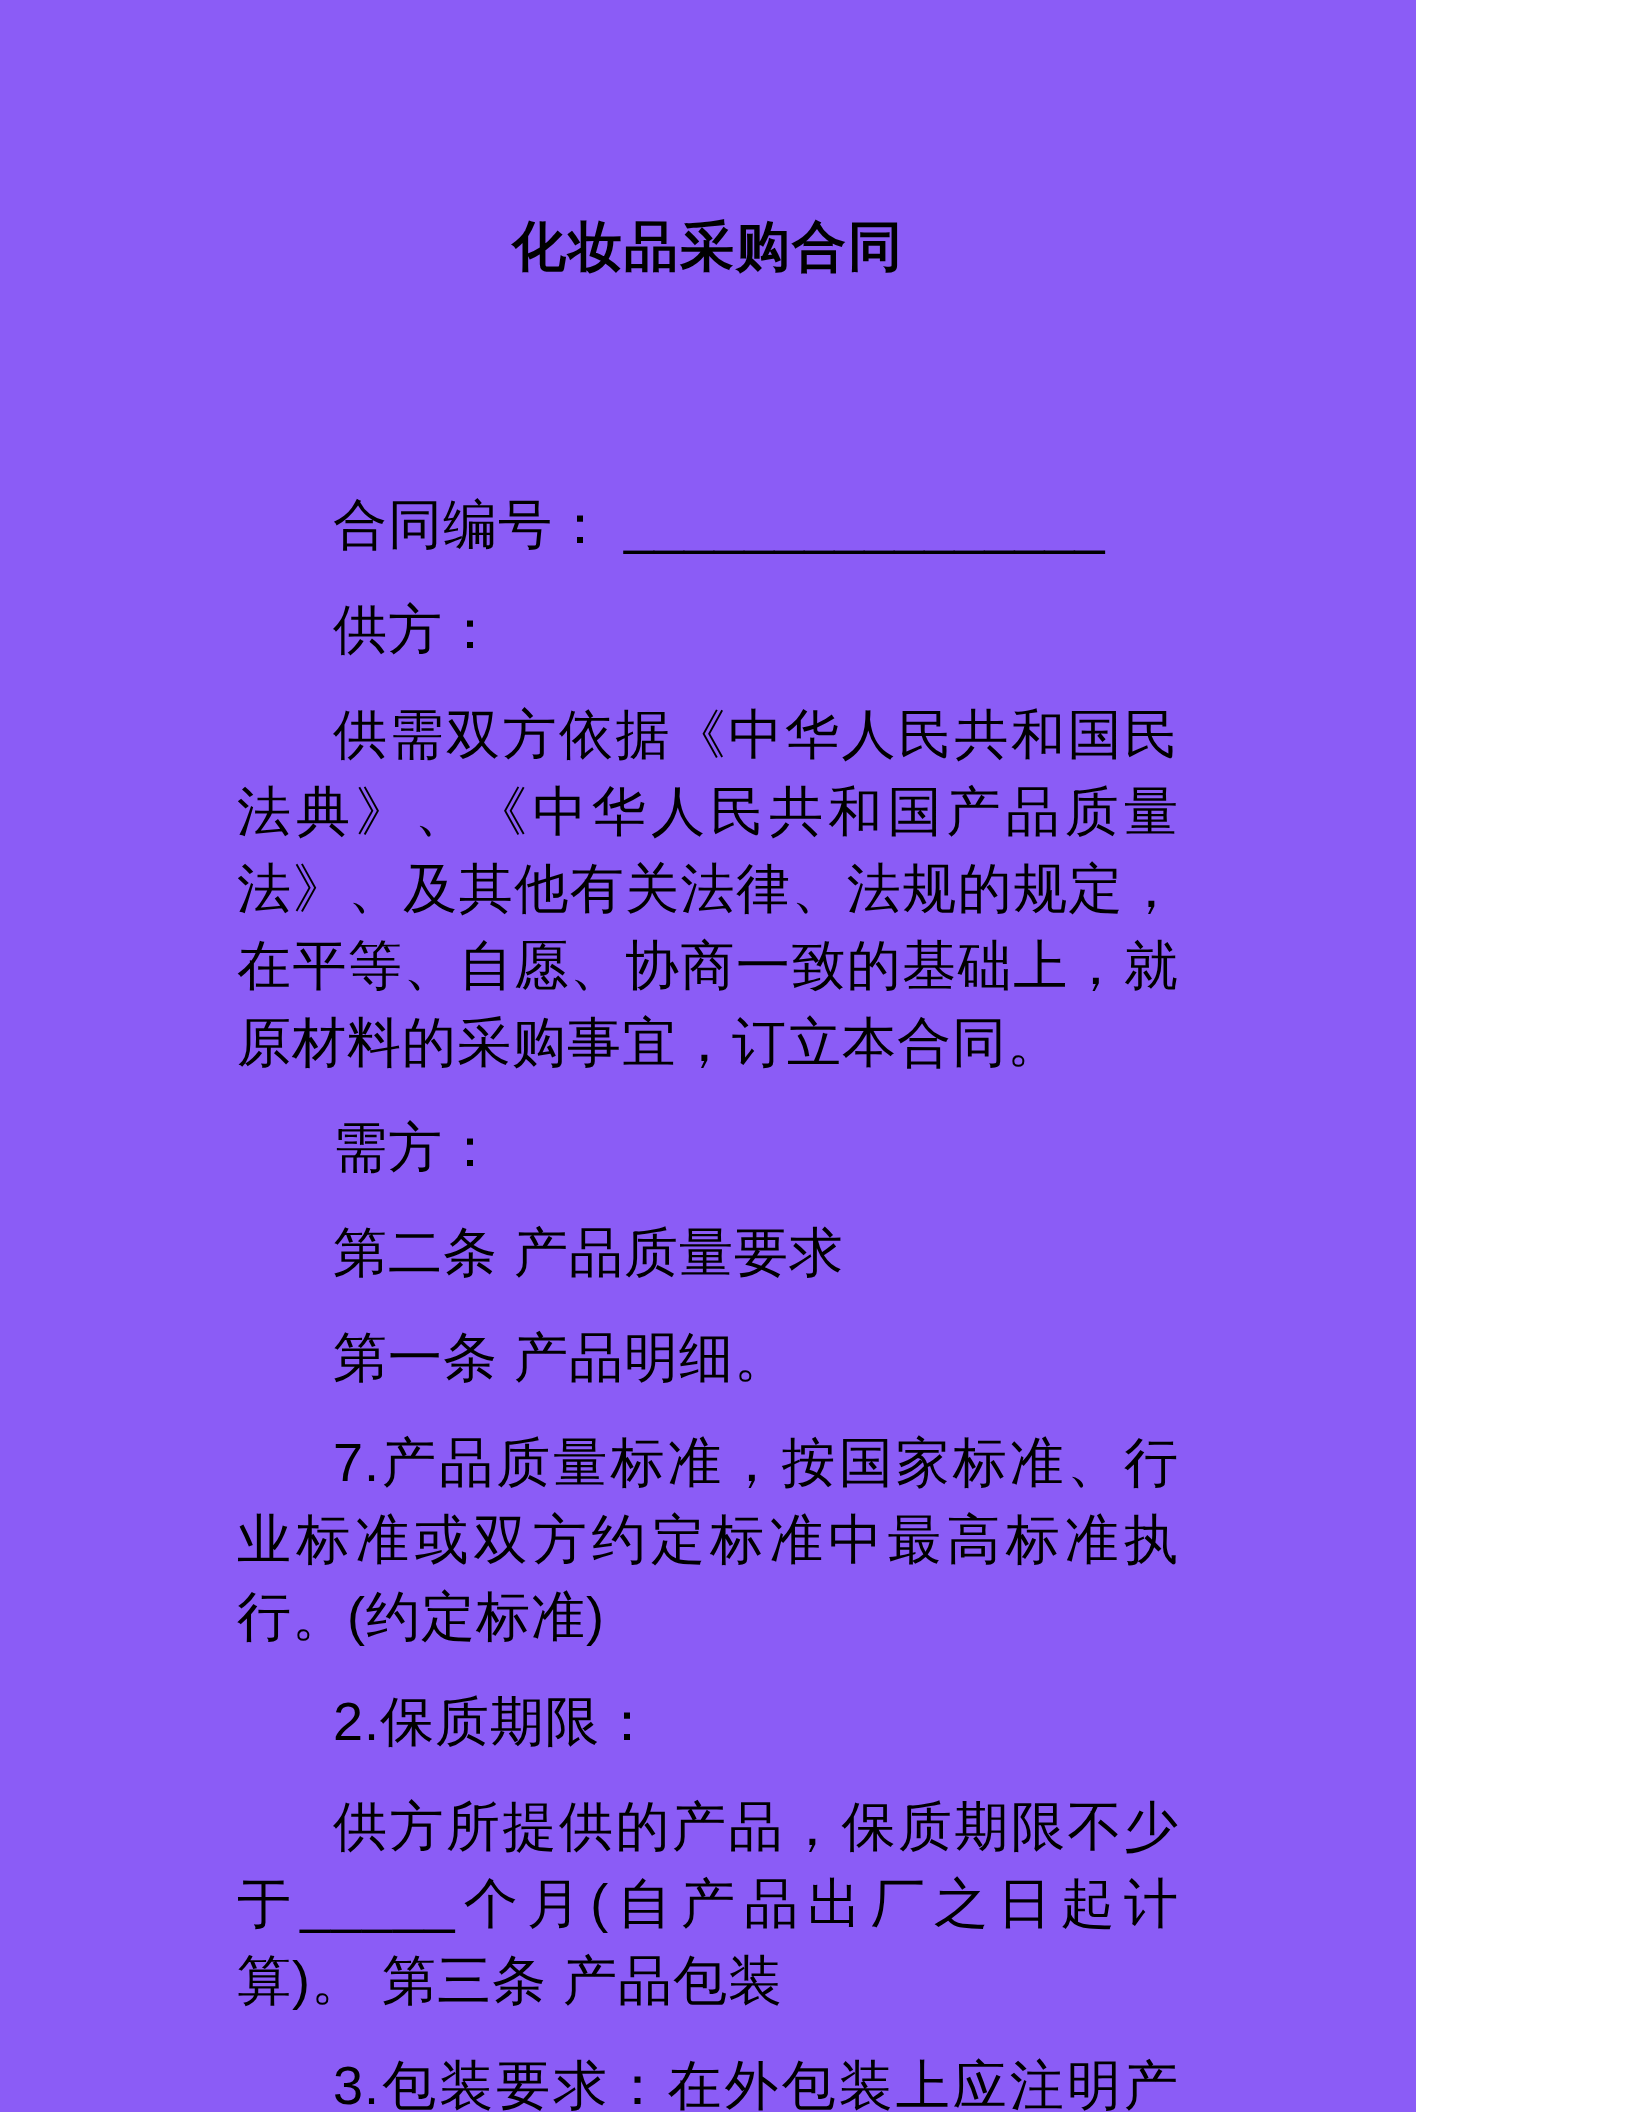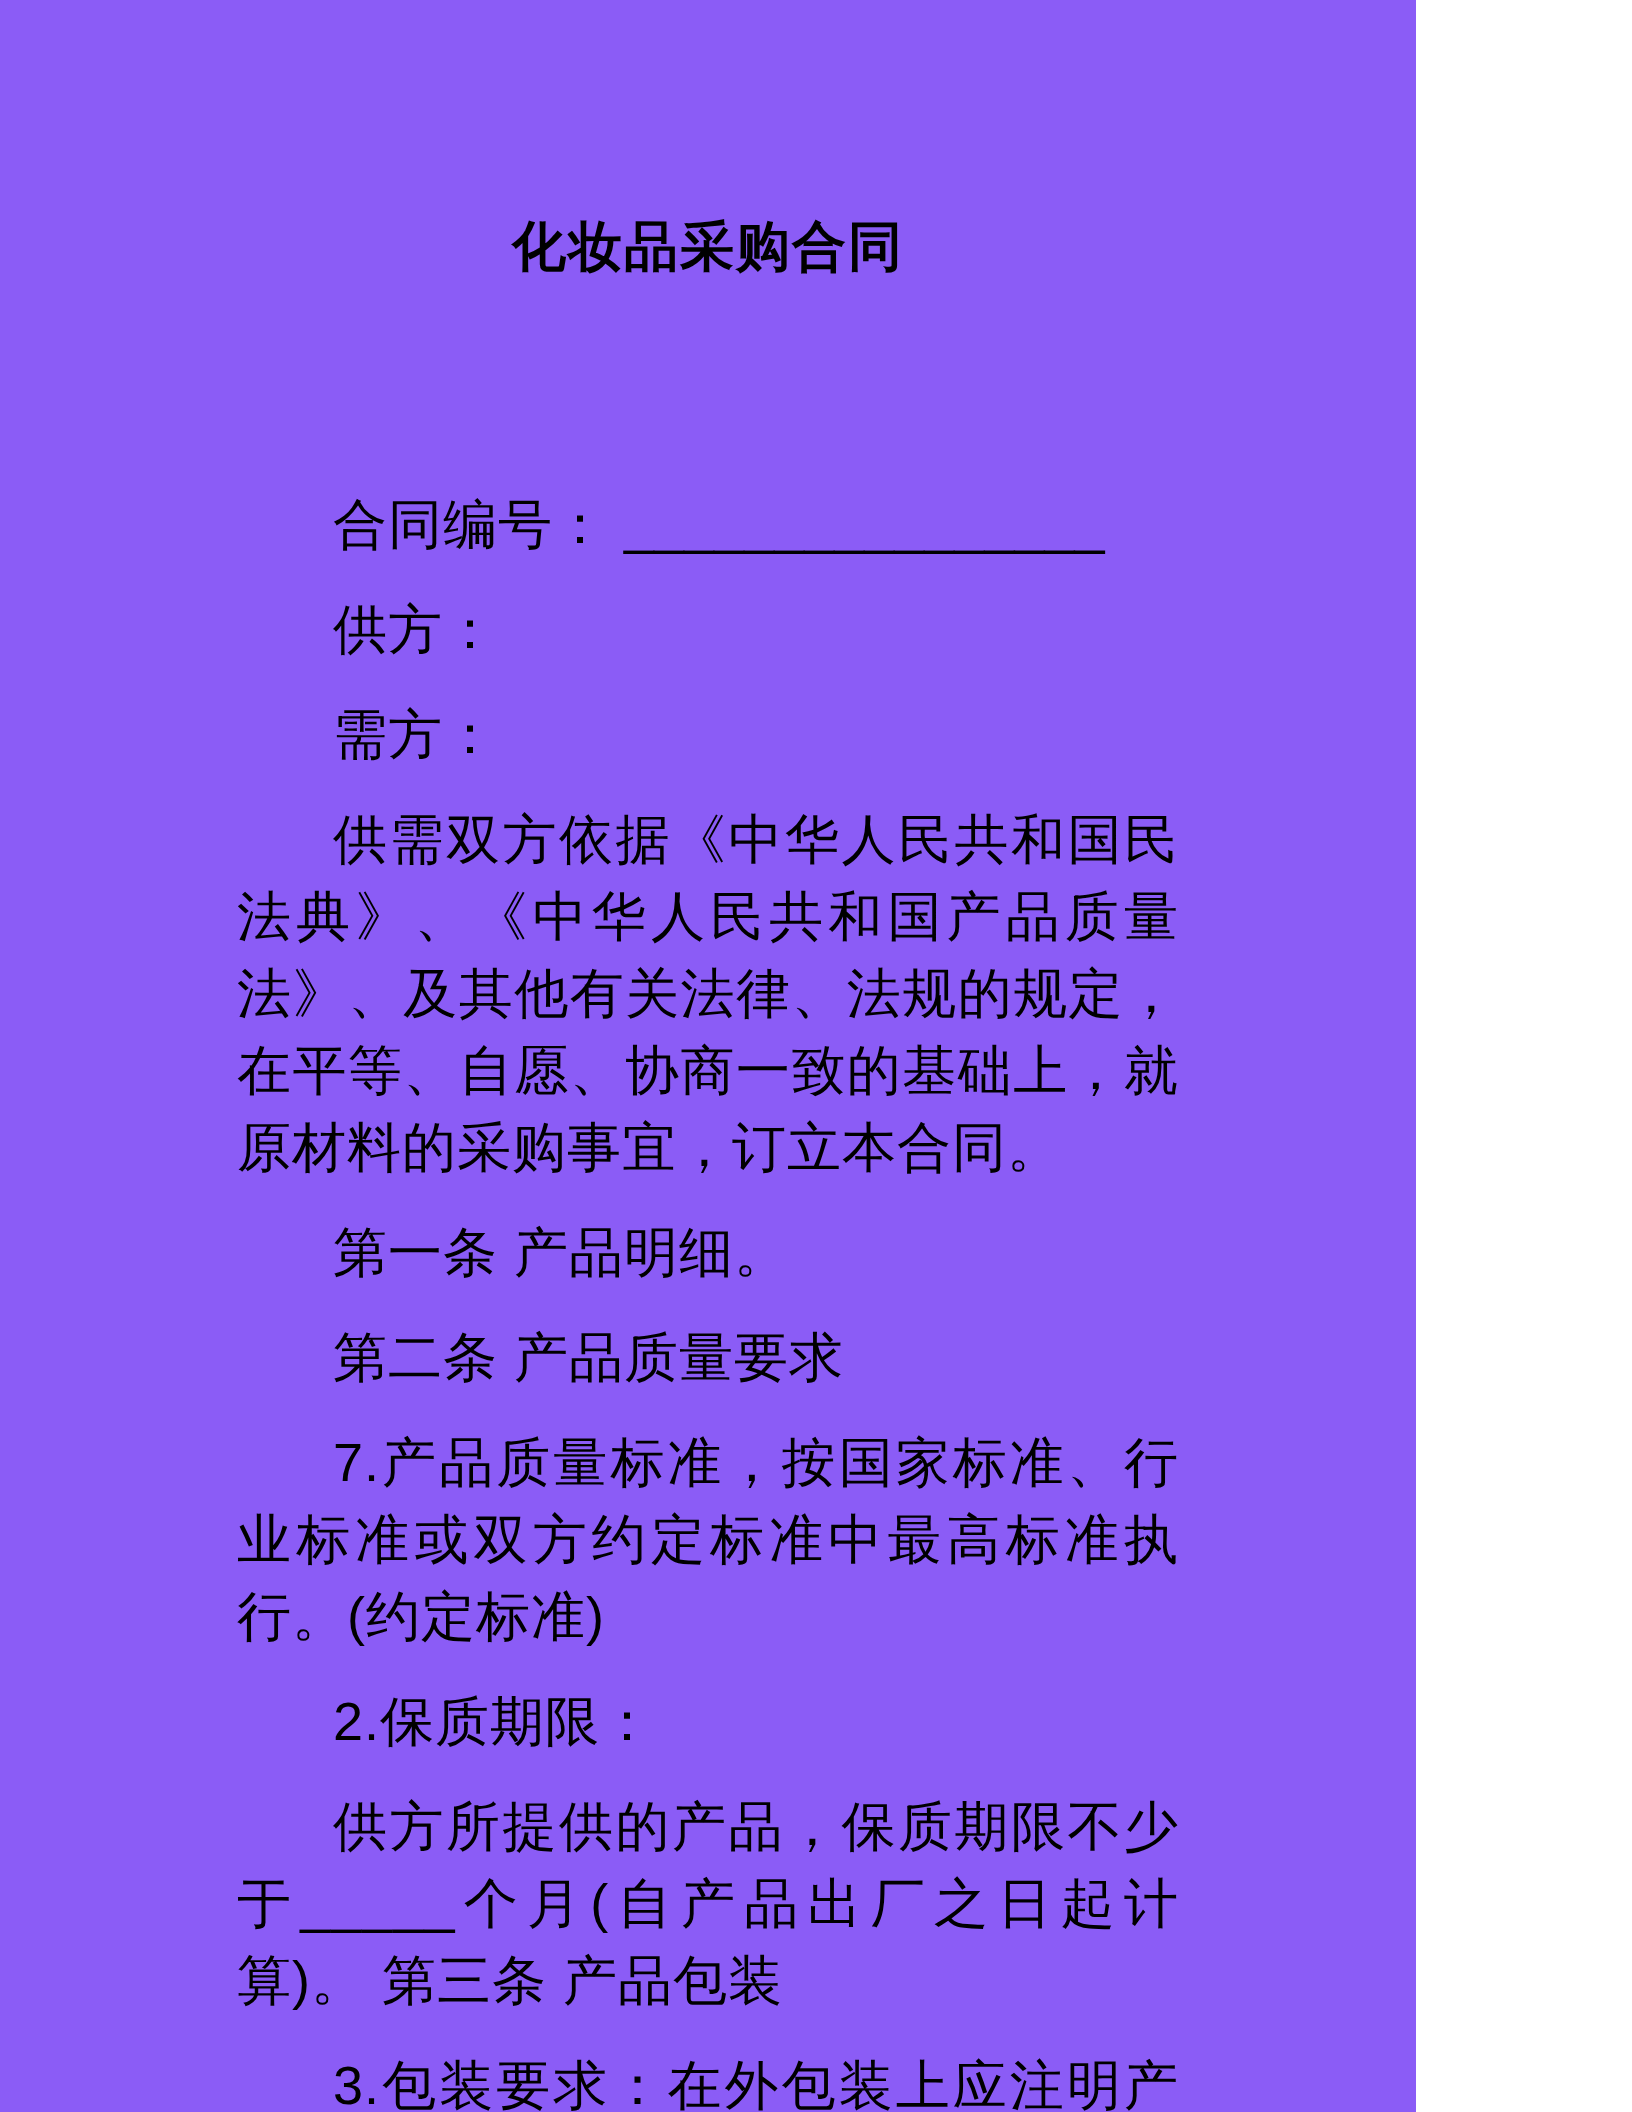--- a/index.html
+++ b/index.html
@@ -47,27 +47,27 @@
 <body>
 
 <div class="page">
 
   <h1 class="doc-title">化妆品采购合同</h1>
 
   <p class="doc-par no-justify"><span>合同编号：</span> <span class="blank-value">________________</span></p>
 
   <p class="doc-par no-justify">供方：</p>
 
+  <p class="doc-par">供需双方依据《中华人民共和国民法典》、《中华人民共和国产品质量法》、及其他有关法律、法规的规定，在平等、自愿、协商一致的基础上，就原材料的采购事宜，订立本合同。</p>
+
   <p class="doc-par no-justify">需方：</p>
 
-  <p class="doc-par">供需双方依据《中华人民共和国民法典》、《中华人民共和国产品质量法》、及其他有关法律、法规的规定，在平等、自愿、协商一致的基础上，就原材料的采购事宜，订立本合同。</p>
+  <p class="doc-par no-justify">第二条 产品质量要求</p>
 
   <p class="doc-par no-justify">第一条 产品明细。</p>
-
-  <p class="doc-par no-justify">第二条 产品质量要求</p>
 
   <p class="doc-par">7.产品质量标准，按国家标准、行业标准或双方约定标准中最高标准执行。(约定标准)</p>
 
   <p class="doc-par no-justify">2.保质期限：</p>
 
   <p class="doc-par">供方所提供的产品，保质期限不少于_____个月(自产品出厂之日起计算)。 第三条 产品包装</p>
 
   <p class="doc-par">3.包装要求：在外包装上应注明产品名称、规格、配料、产品批准号、生产厂名、地址、生产日期、保质期、净含量、贮藏要求等。</p>
 
 </div>

